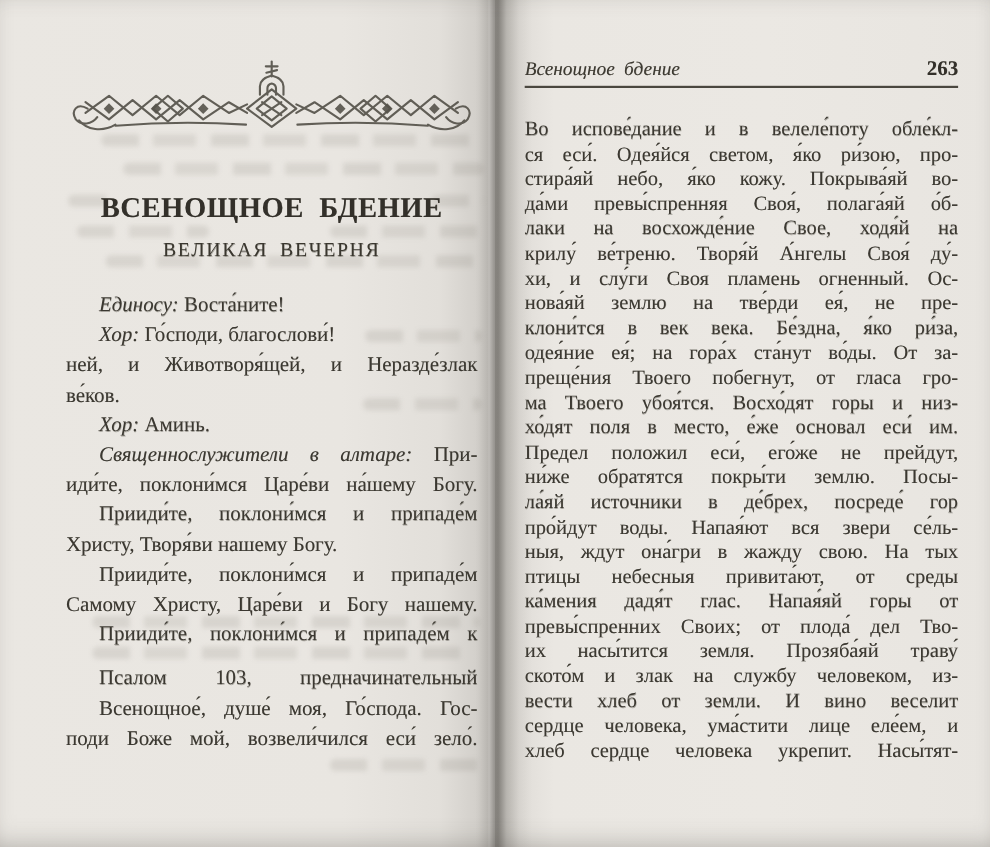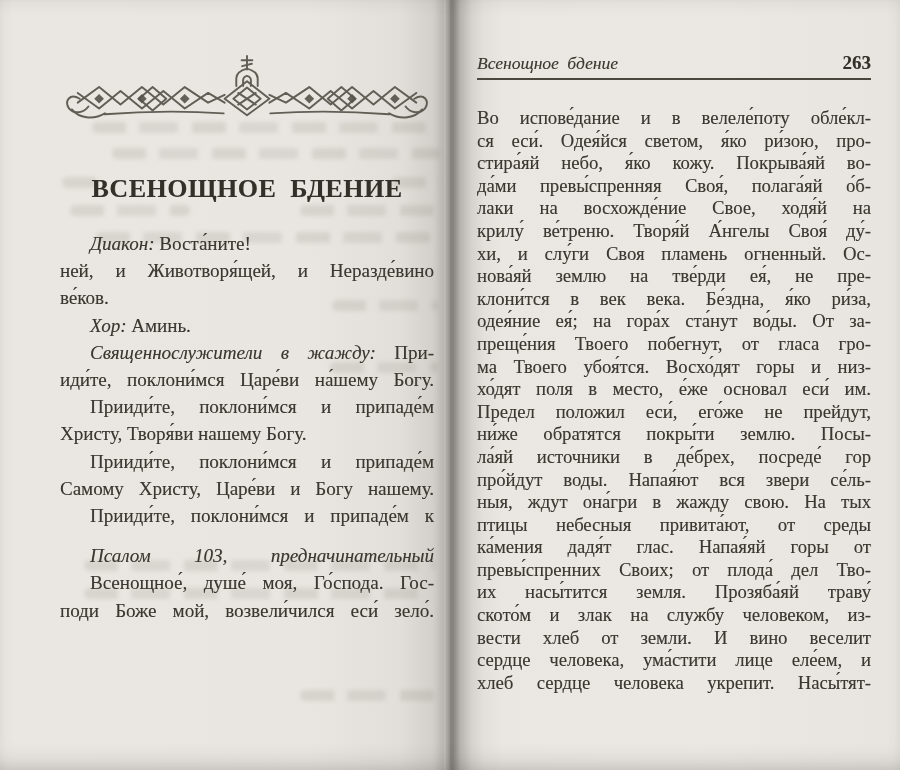--- a/index.html
+++ b/index.html
@@ -74,21 +74,21 @@
   .rp-header .running-title { font-style: italic; word-spacing: 4px; color: #3c3931; }
   .rp-header .page-number { font-weight: bold; font-size: 19px; color: #33302a; }
   .rp-rule { margin-top: 4px; border: 0; border-top: 2px solid #4a473f; height: 0; }
   .rp-body { margin-top: 27px; font-size: 18.6px; }
   .rp-body .line { line-height: 22.6px; }
 
   
   .line { white-space: normal; }
   .line.ind { text-indent: 30px; }
   .line.just { text-align: justify; text-align-last: justify; }
-  .line.it { font-style: italic; }
+  .line.it { }
   .line.gap { margin-top: 13px; }
   .lead { font-style: italic; }
 
   
   .bleed {
     position: absolute; height: 11px; border-radius: 5px;
     background: repeating-linear-gradient(90deg,
       rgba(138,133,124,0.34) 0px, rgba(138,133,124,0.34) 34px,
       rgba(138,133,124,0) 34px, rgba(138,133,124,0) 47px,
       rgba(138,133,124,0.30) 47px, rgba(138,133,124,0.30) 86px,
@@ -147,27 +147,29 @@
           <path d="M38 41 l5 5 -5 5 -5 -5 Z"></path>
           <path d="M82 41 l5 5 -5 5 -5 -5 Z"></path>
           <path d="M126 41 l5 5 -5 5 -5 -5 Z"></path>
           <path d="M342 41 l5 5 -5 5 -5 -5 Z"></path>
           <path d="M298 41 l5 5 -5 5 -5 -5 Z"></path>
           <path d="M254 41 l5 5 -5 5 -5 -5 Z"></path>
         </g>
       </svg>
 
       <div class="lp-title ink">ВСЕНОЩНОЕ БДЕНИЕ</div>
+      <div class="lp-subtitle ink">ВЕЛИКАЯ ВЕЧЕРНЯ</div>
 
       <div class="lp-body ink">
-          <div class="line ind"><span class="lead">Диакон: </span>Воста́ните!</div>
-          <div class="line just">ней, и Животворя́щей, и Неразде́вино</div>
+          <div class="line ind"><span class="lead">Единосу: </span>Воста́ните!</div>
+          <div class="line ind"><span class="lead">Хор: </span>Го́споди, благослови́!</div>
+          <div class="line just">ней, и Животворя́щей, и Неразде́злак</div>
           <div class="line">ве́ков.</div>
           <div class="line ind"><span class="lead">Хор: </span>Аминь.</div>
-          <div class="line just ind"><span class="lead">Священнослужители в жажду: </span>При-</div>
+          <div class="line just ind"><span class="lead">Священнослужители в алтаре: </span>При-</div>
           <div class="line just">иди́те, поклони́мся Царе́ви на́шему Богу.</div>
           <div class="line just ind">Прииди́те, поклони́мся и припаде́м</div>
           <div class="line">Христу, Творя́ви нашему Богу.</div>
           <div class="line just ind">Прииди́те, поклони́мся и припаде́м</div>
           <div class="line just">Самому Христу, Царе́ви и Богу нашему.</div>
           <div class="line just ind">Прииди́те, поклони́мся и припаде́м к</div>
           <div class="line just ind it gap">Псалом 103, предначинательный</div>
           <div class="line just ind">Всенощное́, душе́ моя, Го́спода. Гос-</div>
           <div class="line just">поди Боже мой, возвели́чился еси́ зело́.</div>
         </div>

